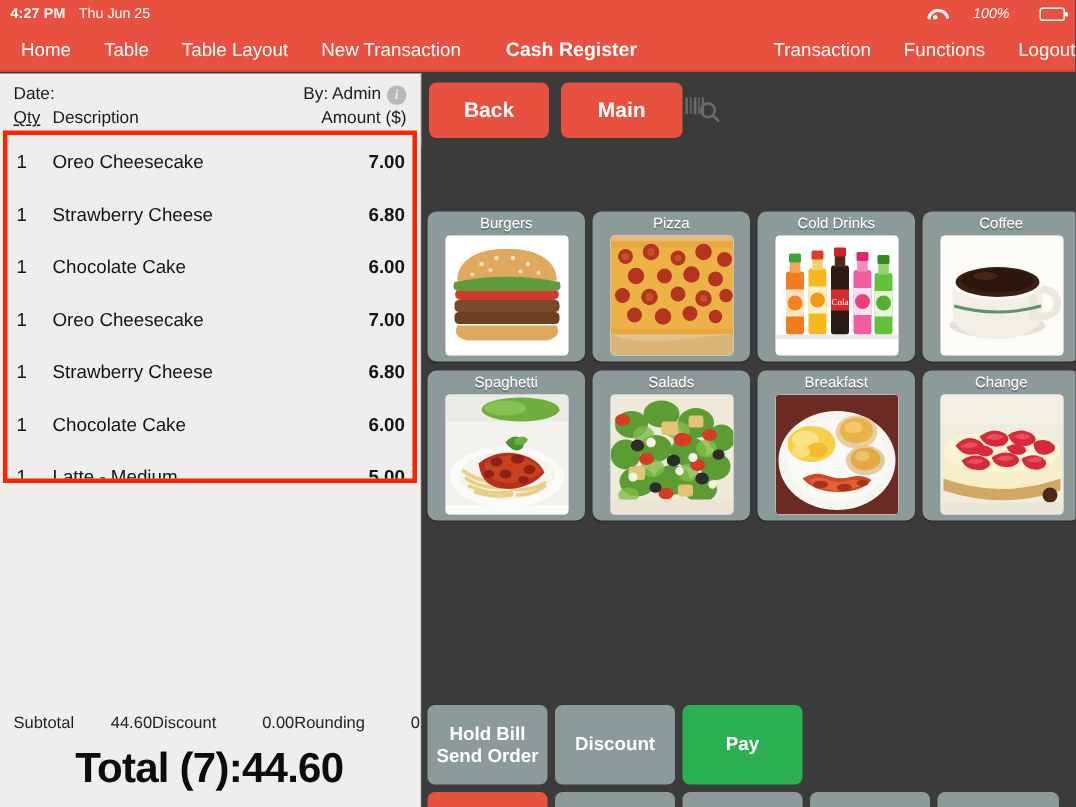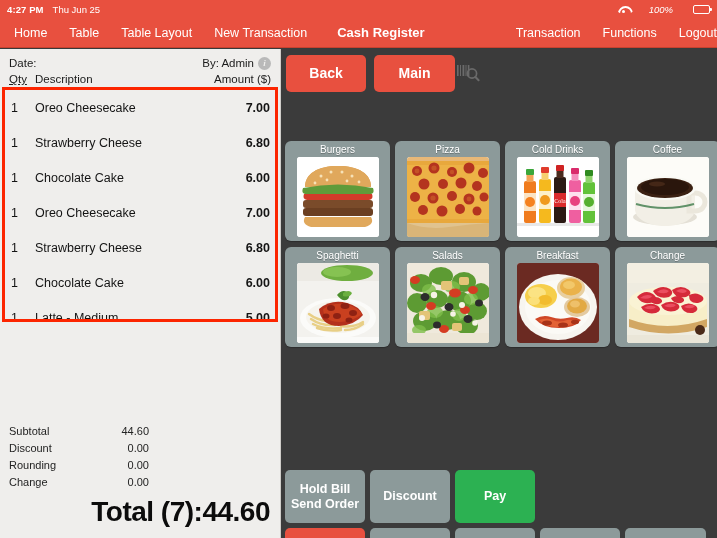--- a/index.html
+++ b/index.html
@@ -103,32 +103,32 @@
   }
   .rc-item .i-qty { width: 24px; flex: 0 0 24px; }
   .rc-item .i-desc { flex: 1; }
   .rc-item .i-amt { font-weight: bold; text-align: right; }
 
   .rc-spacer { flex: 1 1 auto; }
 
   .rc-totals {
     display: flex; padding: 0 9px 4px 9px; font-size: 11px; color: #232323;
   }
-  .tot-col { display: flex; flex-direction: column; }
+  .tot-col { display: flex; }
   .tot-col.left { width: 140px; }
   .tot-col.right { width: 130px; }
   .tot-line { display: flex; justify-content: space-between; line-height: 17px; }
   .tot-line .t-lbl { }
   .tot-line .t-val { }
   .tot-col.left .t-val { width: 52px; text-align: right; }
   .tot-col.right .t-lbl { padding-left: 10px; }
   .tot-col.right .t-val { width: 52px; text-align: right; }
 
   .rc-grand {
-    display: flex; justify-content: flex-end; align-items: baseline;
+    display: flex; justify-content: center; align-items: baseline;
     padding: 1px 10px 10px 9px;
     font-size: 28px; font-weight: bold; color: #0c0c0c;
     letter-spacing: -0.5px;
   }
 
   
   .right {
     position: absolute; top: 49px; left: 281px; width: 478px; height: 489px;
     background: #3b3b3b;
   }

